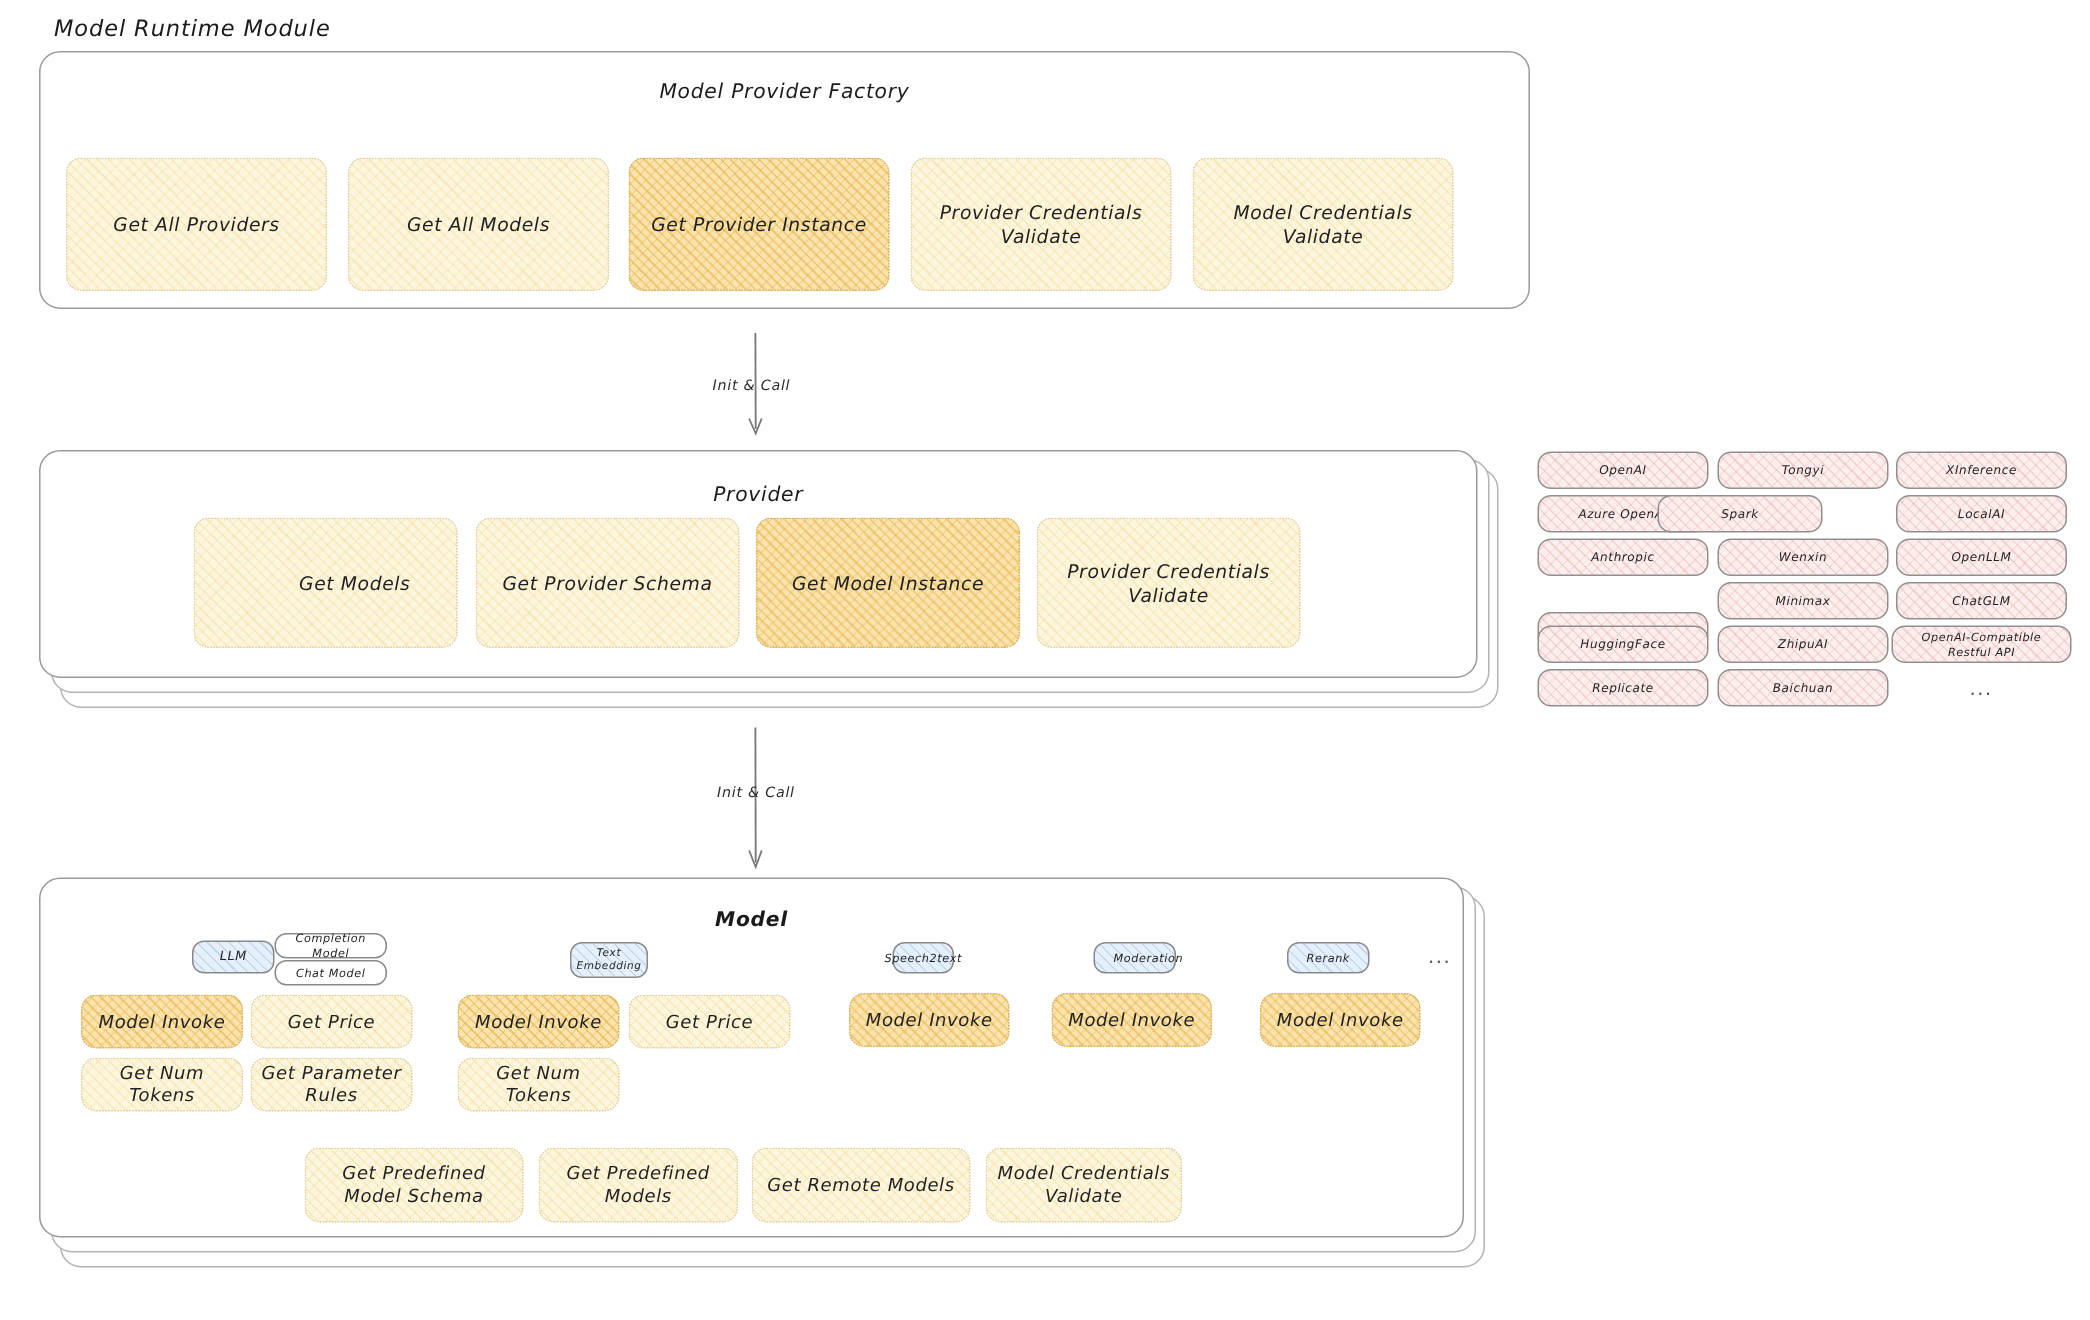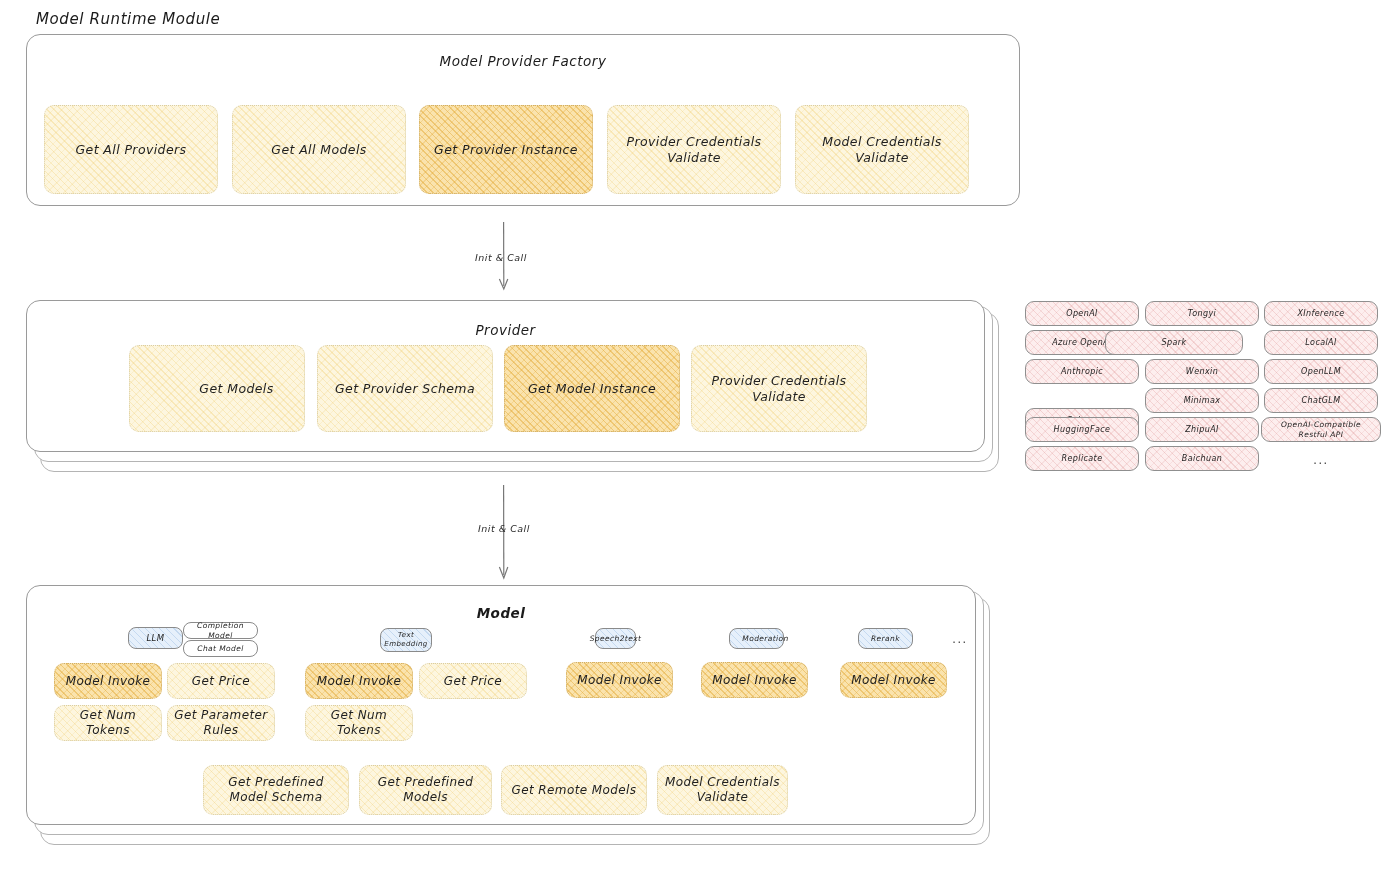--- a/index.html
+++ b/index.html
@@ -158,21 +158,21 @@
 <div class="node n-yellow handtext" style="left:691px; top:345px; width:176px; height:87px; font-size:12.5px;">Provider Credentials Validate</div>
 
 <div class="node n-pink handtext" style="left:1025px; top:301px; width:114px; height:25px; font-size:8px;">OpenAI</div>
 <div class="node n-pink handtext" style="left:1025px; top:330px; width:114px; height:25px; font-size:8px;">Azure OpenAI</div>
 <div class="node n-pink handtext" style="left:1025px; top:359px; width:114px; height:25px; font-size:8px;">Anthropic</div>
 <div class="node n-pink handtext" style="left:1025px; top:408px; width:114px; height:25px; font-size:8px;">Cohere</div>
 <div class="node n-pink handtext" style="left:1025px; top:417px; width:114px; height:25px; font-size:8px;">HuggingFace</div>
 <div class="node n-pink handtext" style="left:1025px; top:446px; width:114px; height:25px; font-size:8px;">Replicate</div>
 
 <div class="node n-pink handtext" style="left:1145px; top:301px; width:114px; height:25px; font-size:8px;">Tongyi</div>
-<div class="node n-pink handtext" style="left:1105px; top:330px; width:138px; height:25px; font-size:8px;">Spark</div>
+<div class="node n-pink handtext" style="left:1105px; top:330px; width:110px; height:25px; font-size:8px;">Spark</div>
 <div class="node n-pink handtext" style="left:1145px; top:359px; width:114px; height:25px; font-size:8px;">Wenxin</div>
 <div class="node n-pink handtext" style="left:1145px; top:388px; width:114px; height:25px; font-size:8px;">Minimax</div>
 <div class="node n-pink handtext" style="left:1145px; top:417px; width:114px; height:25px; font-size:8px;">ZhipuAI</div>
 <div class="node n-pink handtext" style="left:1145px; top:446px; width:114px; height:25px; font-size:8px;">Baichuan</div>
 
 <div class="node n-pink handtext" style="left:1264px; top:301px; width:114px; height:25px; font-size:8px;">XInference</div>
 <div class="node n-pink handtext" style="left:1264px; top:330px; width:114px; height:25px; font-size:8px;">LocalAI</div>
 <div class="node n-pink handtext" style="left:1264px; top:359px; width:114px; height:25px; font-size:8px;">OpenLLM</div>
 <div class="node n-pink handtext" style="left:1264px; top:388px; width:114px; height:25px; font-size:8px;">ChatGLM</div>
 <div class="node n-pink handtext" style="left:1261px; top:417px; width:120px; height:25px; font-size:7.5px;">OpenAI-Compatible Restful API</div>

